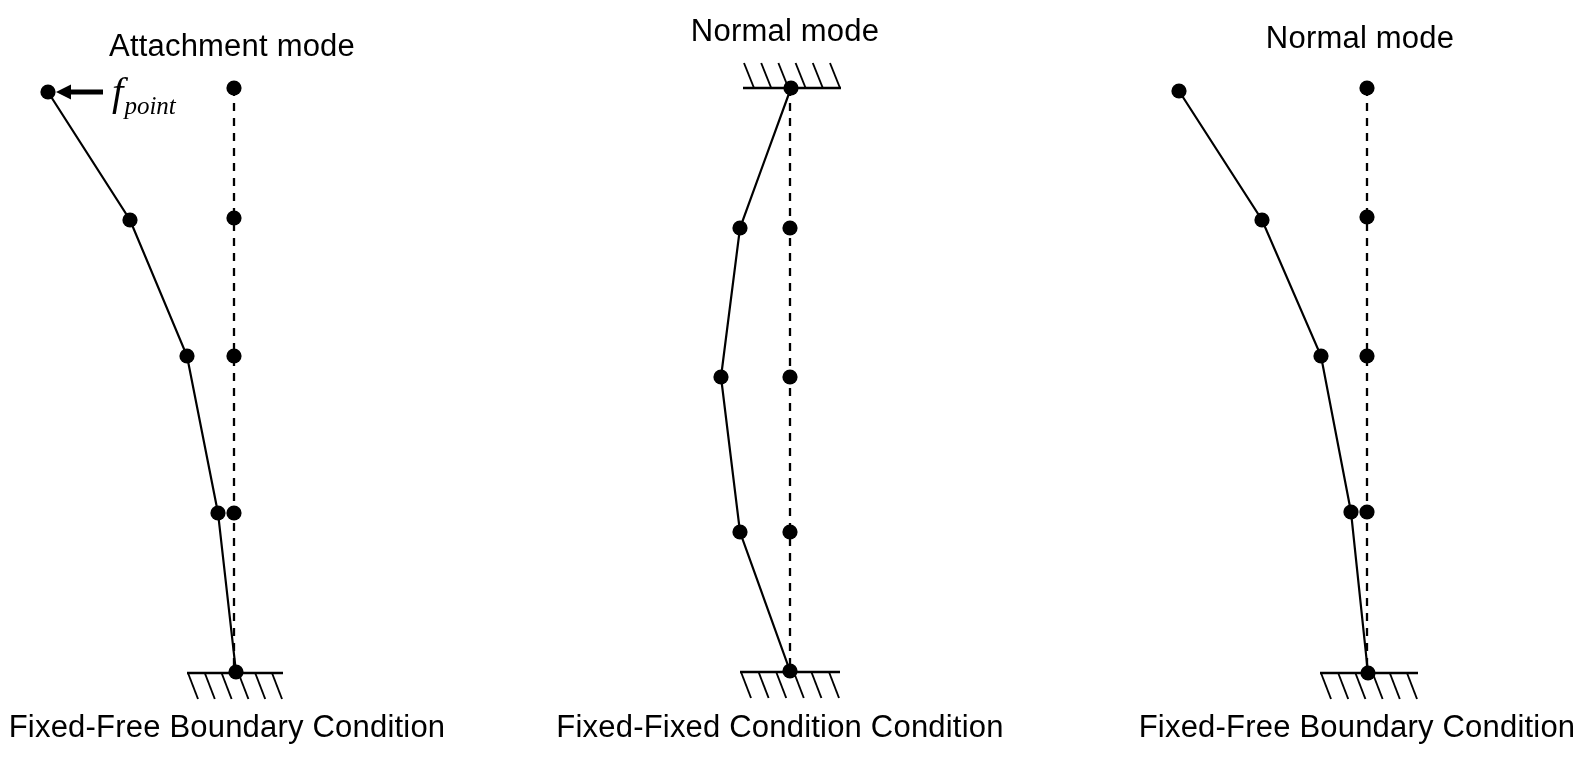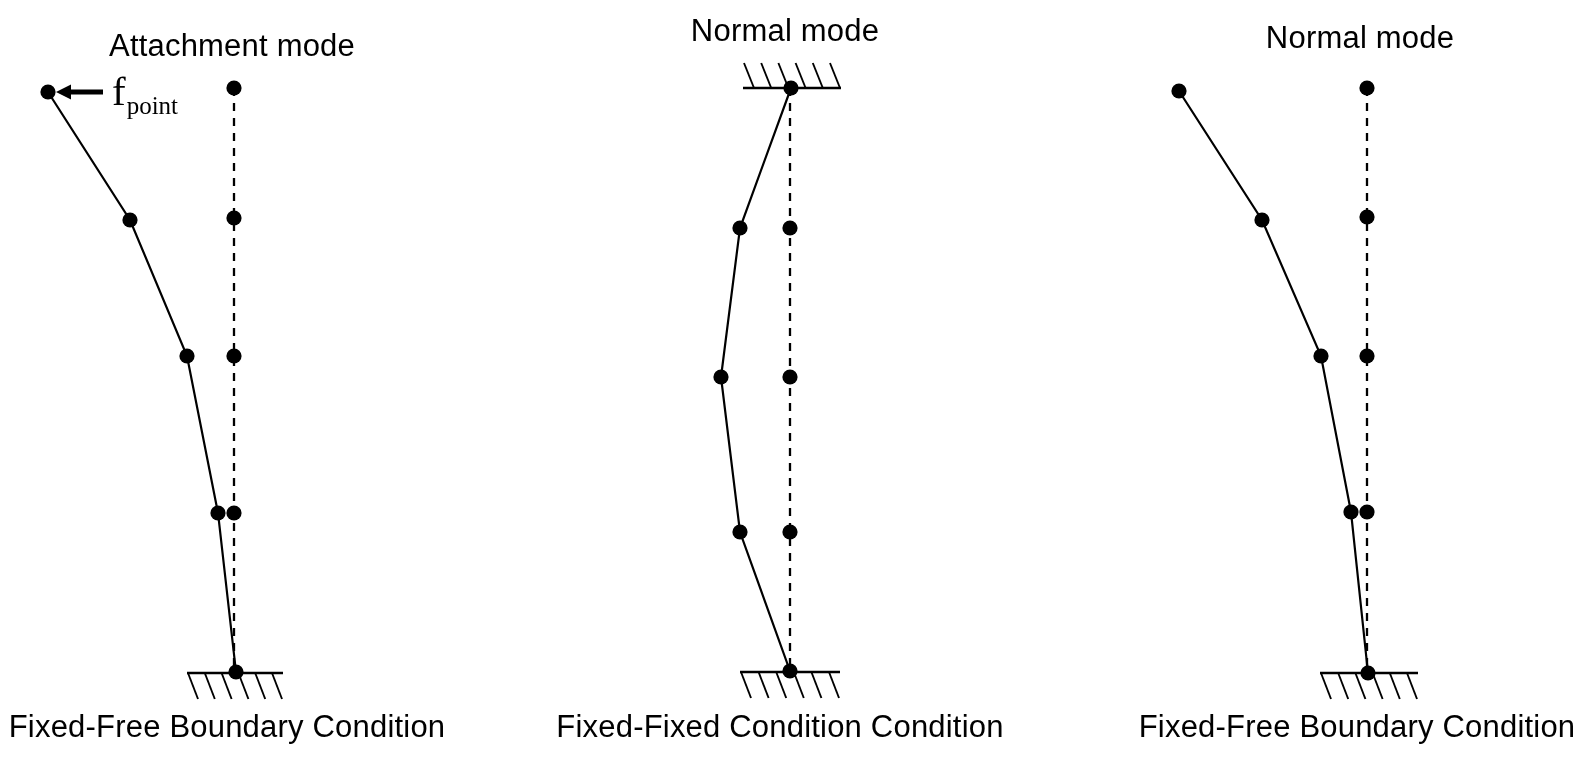--- a/index.html
+++ b/index.html
@@ -20,20 +20,21 @@
     font-size: 31px;
     line-height: 1;
     letter-spacing: 0.2px;
   }
   .force-label {
     position: absolute;
     transform: translateY(-54%);
     white-space: nowrap;
     color: #000000;
     font-family: "Liberation Serif", "DejaVu Serif", serif;
+    font-style: italic;
     line-height: 1;
   }
   .force-label .force-f { font-size: 41px; }
   .force-label .force-sub {
     font-size: 25px;
     position: relative;
     top: 9px;
     margin-left: 1px;
   }
 </style>

